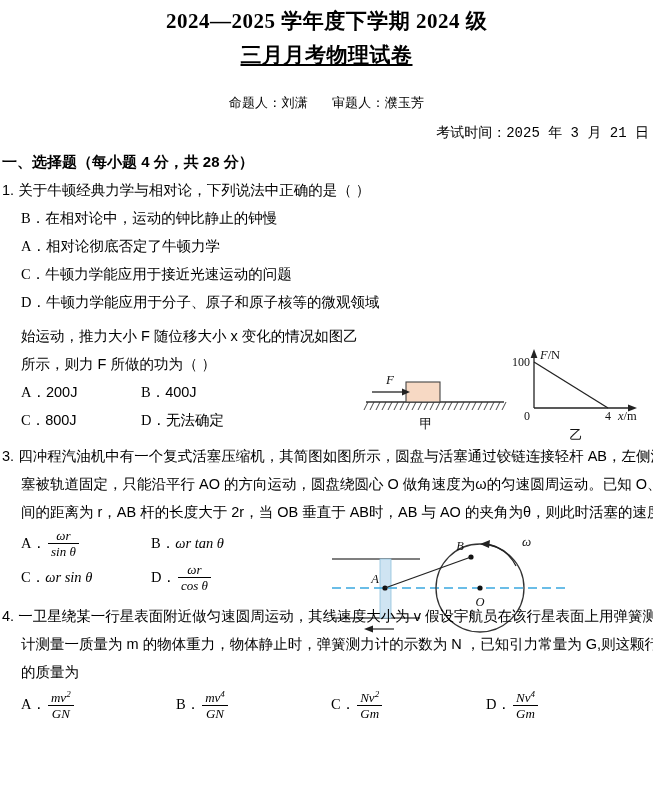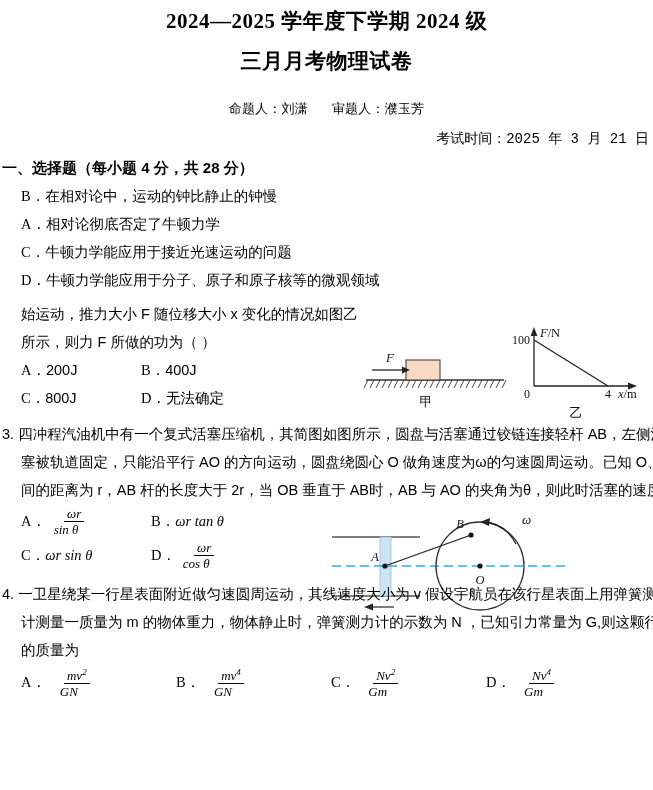--- a/index.html
+++ b/index.html
@@ -27,21 +27,22 @@
   
   .doc-title {
     text-align: center;
     font-weight: bold;
     font-size: 21px;
     letter-spacing: 0.5px;
     margin: 8px 0 0 0;
     line-height: 26px;
   }
   .doc-title.second {
-    margin-top: 14px;
+    margin-top: 8px;
+    text-decoration: underline;
   }
   .byline {
     text-align: center;
     font-size: 13px;
     font-family: "Liberation Sans", "DejaVu Sans", sans-serif;
     margin-top: 26px;
     letter-spacing: 0.2px;
   }
   .byline .gap {
     display: inline-block;
@@ -106,21 +107,20 @@
     font-size: 13px;
     line-height: 15px;
     margin: 0 2px;
     position: relative;
     top: -1px;
   }
   .frac .num {
     display: block;
     padding: 0 3px;
     border-bottom: 1px solid #000;
-    margin-left: 16px;
   }
   .frac .den {
     display: block;
     padding: 0 3px;
   }
   sup.exp {
     font-size: 9px;
     vertical-align: super;
     font-style: italic;
   }
@@ -151,20 +151,24 @@
 
   <div class="byline">
     <span>命题人：刘潇</span><span class="gap"></span><span>审题人：濮玉芳</span>
   </div>
 
   <div class="examtime">考试时间：2025 年 3 月 21 日</div>
 
   <div class="section-title">一、选择题（每小题 4 分，共 28 分）</div>
 
   <div class="q" style="margin-top:4px;">
+    <div class="q-line">
+      <span>1.</span>
+      <span>关于牛顿经典力学与相对论，下列说法中正确的是（   ）</span>
+    </div>
     <div class="q-indent">
       <span class="opt-label">B．</span><span>在相对论中，运动的钟比静止的钟慢</span>
     </div>
     <div class="q-indent">
       <span class="opt-label">A．</span><span>相对论彻底否定了牛顿力学</span>
     </div>
     <div class="q-indent">
       <span class="opt-label">C．</span><span>牛顿力学能应用于接近光速运动的问题</span>
     </div>
     <div class="q-indent">

